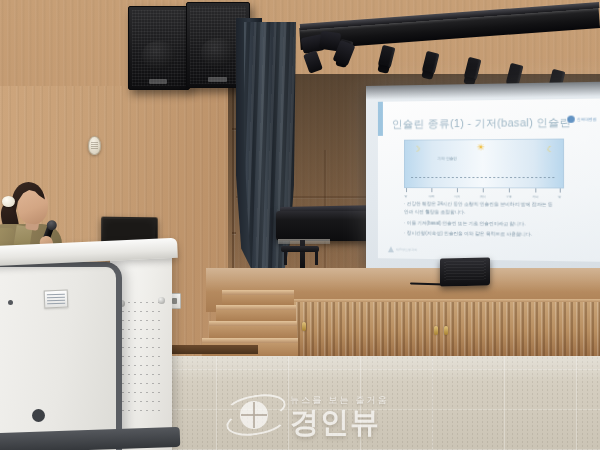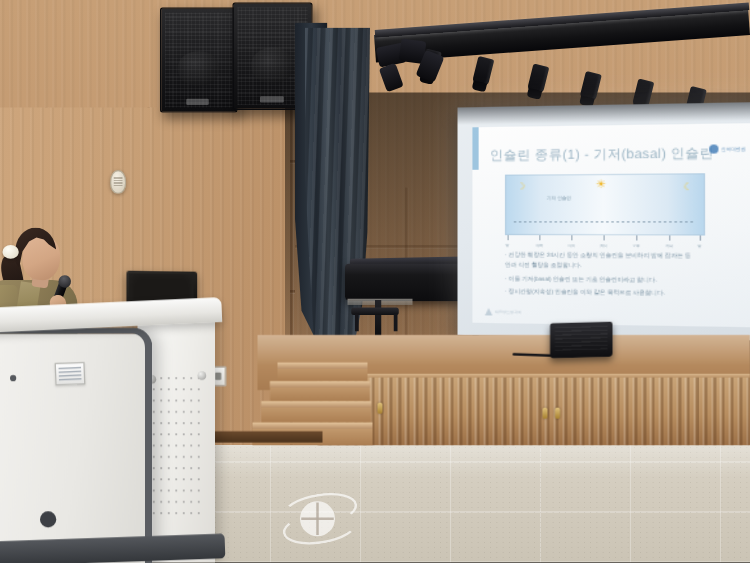--- a/index.html
+++ b/index.html
@@ -593,16 +593,18 @@
   <div class="podium-top"></div>
   <div class="podium-base"></div>
 
   <div class="watermark">
     <div class="wm-eye">
       <span class="lid-t"></span>
         <span class="lid-b"></span>
         <span class="iris"></span>
     </div>
     <div class="wm-text">
+      <span class="wm-tag">뉴스를 보는 즐거움</span>
+      <span class="wm-name">경인뷰</span>
     </div>
   </div>
 
 </div>
 
 </body></html>

